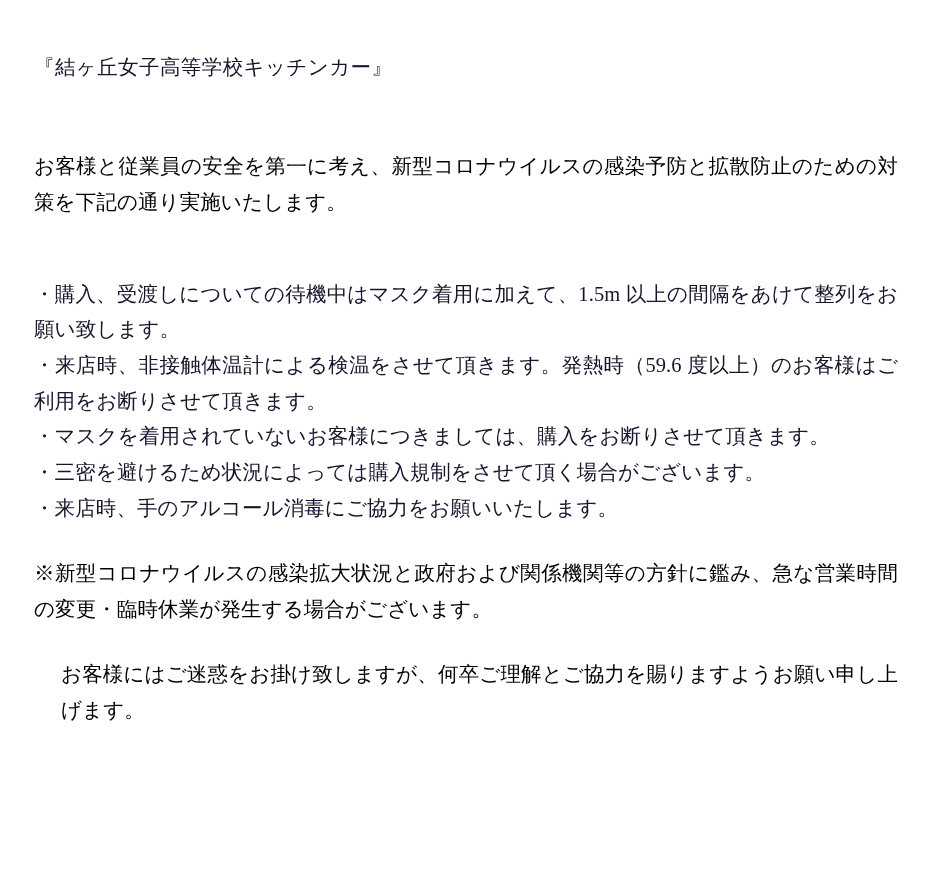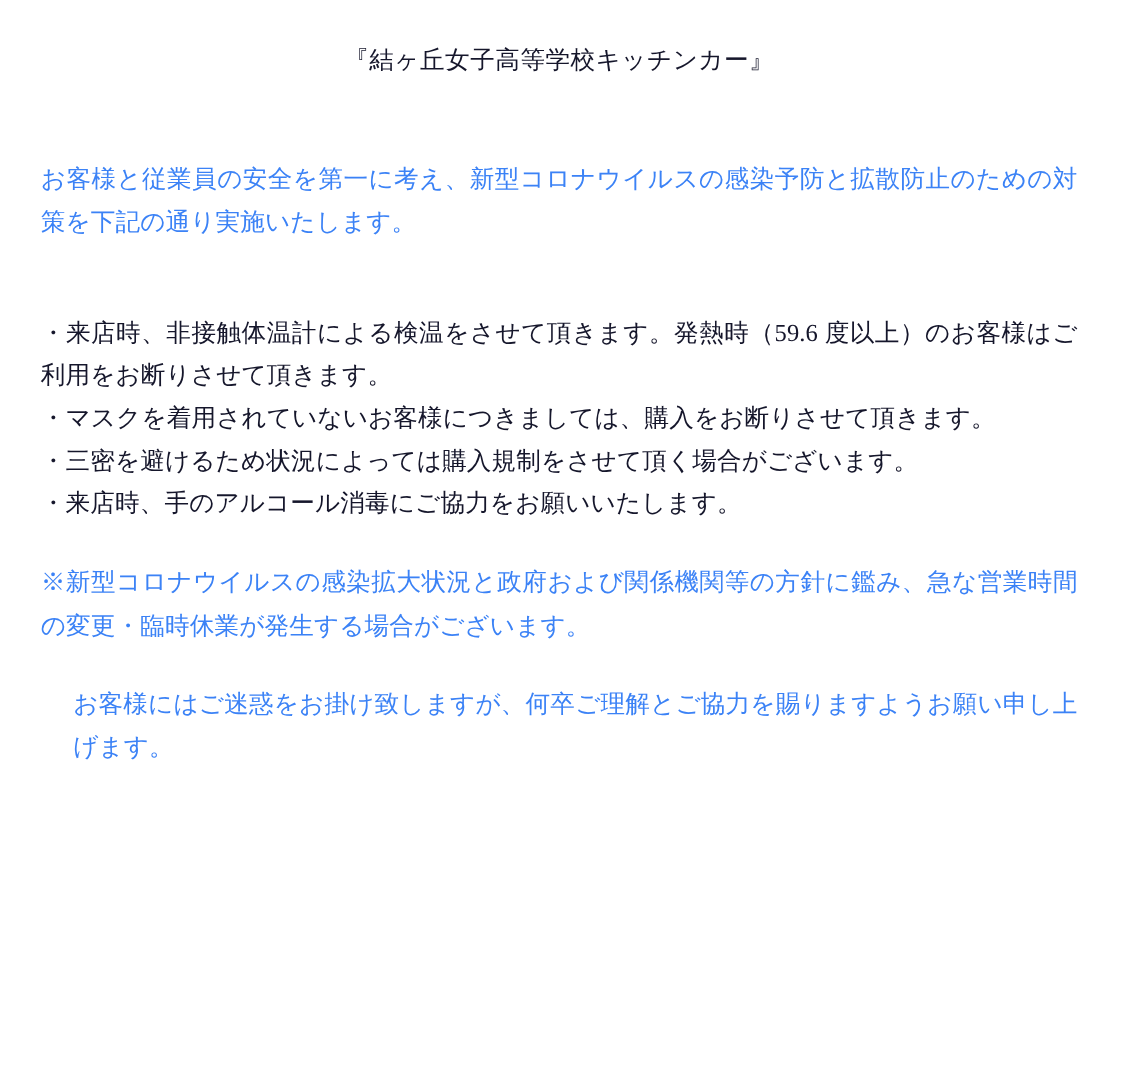--- a/index.html
+++ b/index.html
@@ -15,39 +15,39 @@
     overflow: hidden;
   }
   .page {
     position: relative;
     width: 936px;
     height: 896px;
     box-sizing: border-box;
     padding: 34px 38px 0 34px;
   }
   .title-block {
-    text-align: center;
-    margin-top: 0;
+    text-align: left;
+    margin-top: 16px;
     margin-bottom: 0;
   }
   .title-line {
     font-size: 20.5px;
     line-height: 1.72;
     letter-spacing: 0.02em;
     color: #15162b;
     white-space: nowrap;
   }
   .body-block {
     margin-top: 64px;
   }
   .para {
     font-size: 20.5px;
     line-height: 1.74;
     letter-spacing: 0.005em;
-    color: #3b82f6;
+    color: #000000;
     text-align: justify;
     margin: 0;
   }
   .intro {
     margin-bottom: 0;
   }
   .list-block {
     margin-top: 56px;
   }
   .list-item {
@@ -74,20 +74,21 @@
 
   <div class="title-block">
     <div class="title-line">『結ヶ丘女子高等学校キッチンカー』</div>
   </div>
 
   <div class="body-block">
 
     <p class="para intro">お客様と従業員の安全を第一に考え、新型コロナウイルスの感染予防と拡散防止のための対策を下記の通り実施いたします。</p>
 
     <div class="list-block">
+      <p class="list-item">・購入、受渡しについての待機中はマスク着用に加えて、1.5m 以上の間隔をあけて整列をお願い致します。</p>
       <p class="list-item">・来店時、非接触体温計による検温をさせて頂きます。発熱時（59.6 度以上）のお客様はご利用をお断りさせて頂きます。</p>
       <p class="list-item">・マスクを着用されていないお客様につきましては、購入をお断りさせて頂きます。</p>
       <p class="list-item">・三密を避けるため状況によっては購入規制をさせて頂く場合がございます。</p>
       <p class="list-item">・来店時、手のアルコール消毒にご協力をお願いいたします。</p>
     </div>
 
     <div class="note-block">
       <p class="para">※新型コロナウイルスの感染拡大状況と政府および関係機関等の方針に鑑み、急な営業時間の変更・臨時休業が発生する場合がございます。</p>
     </div>
 

